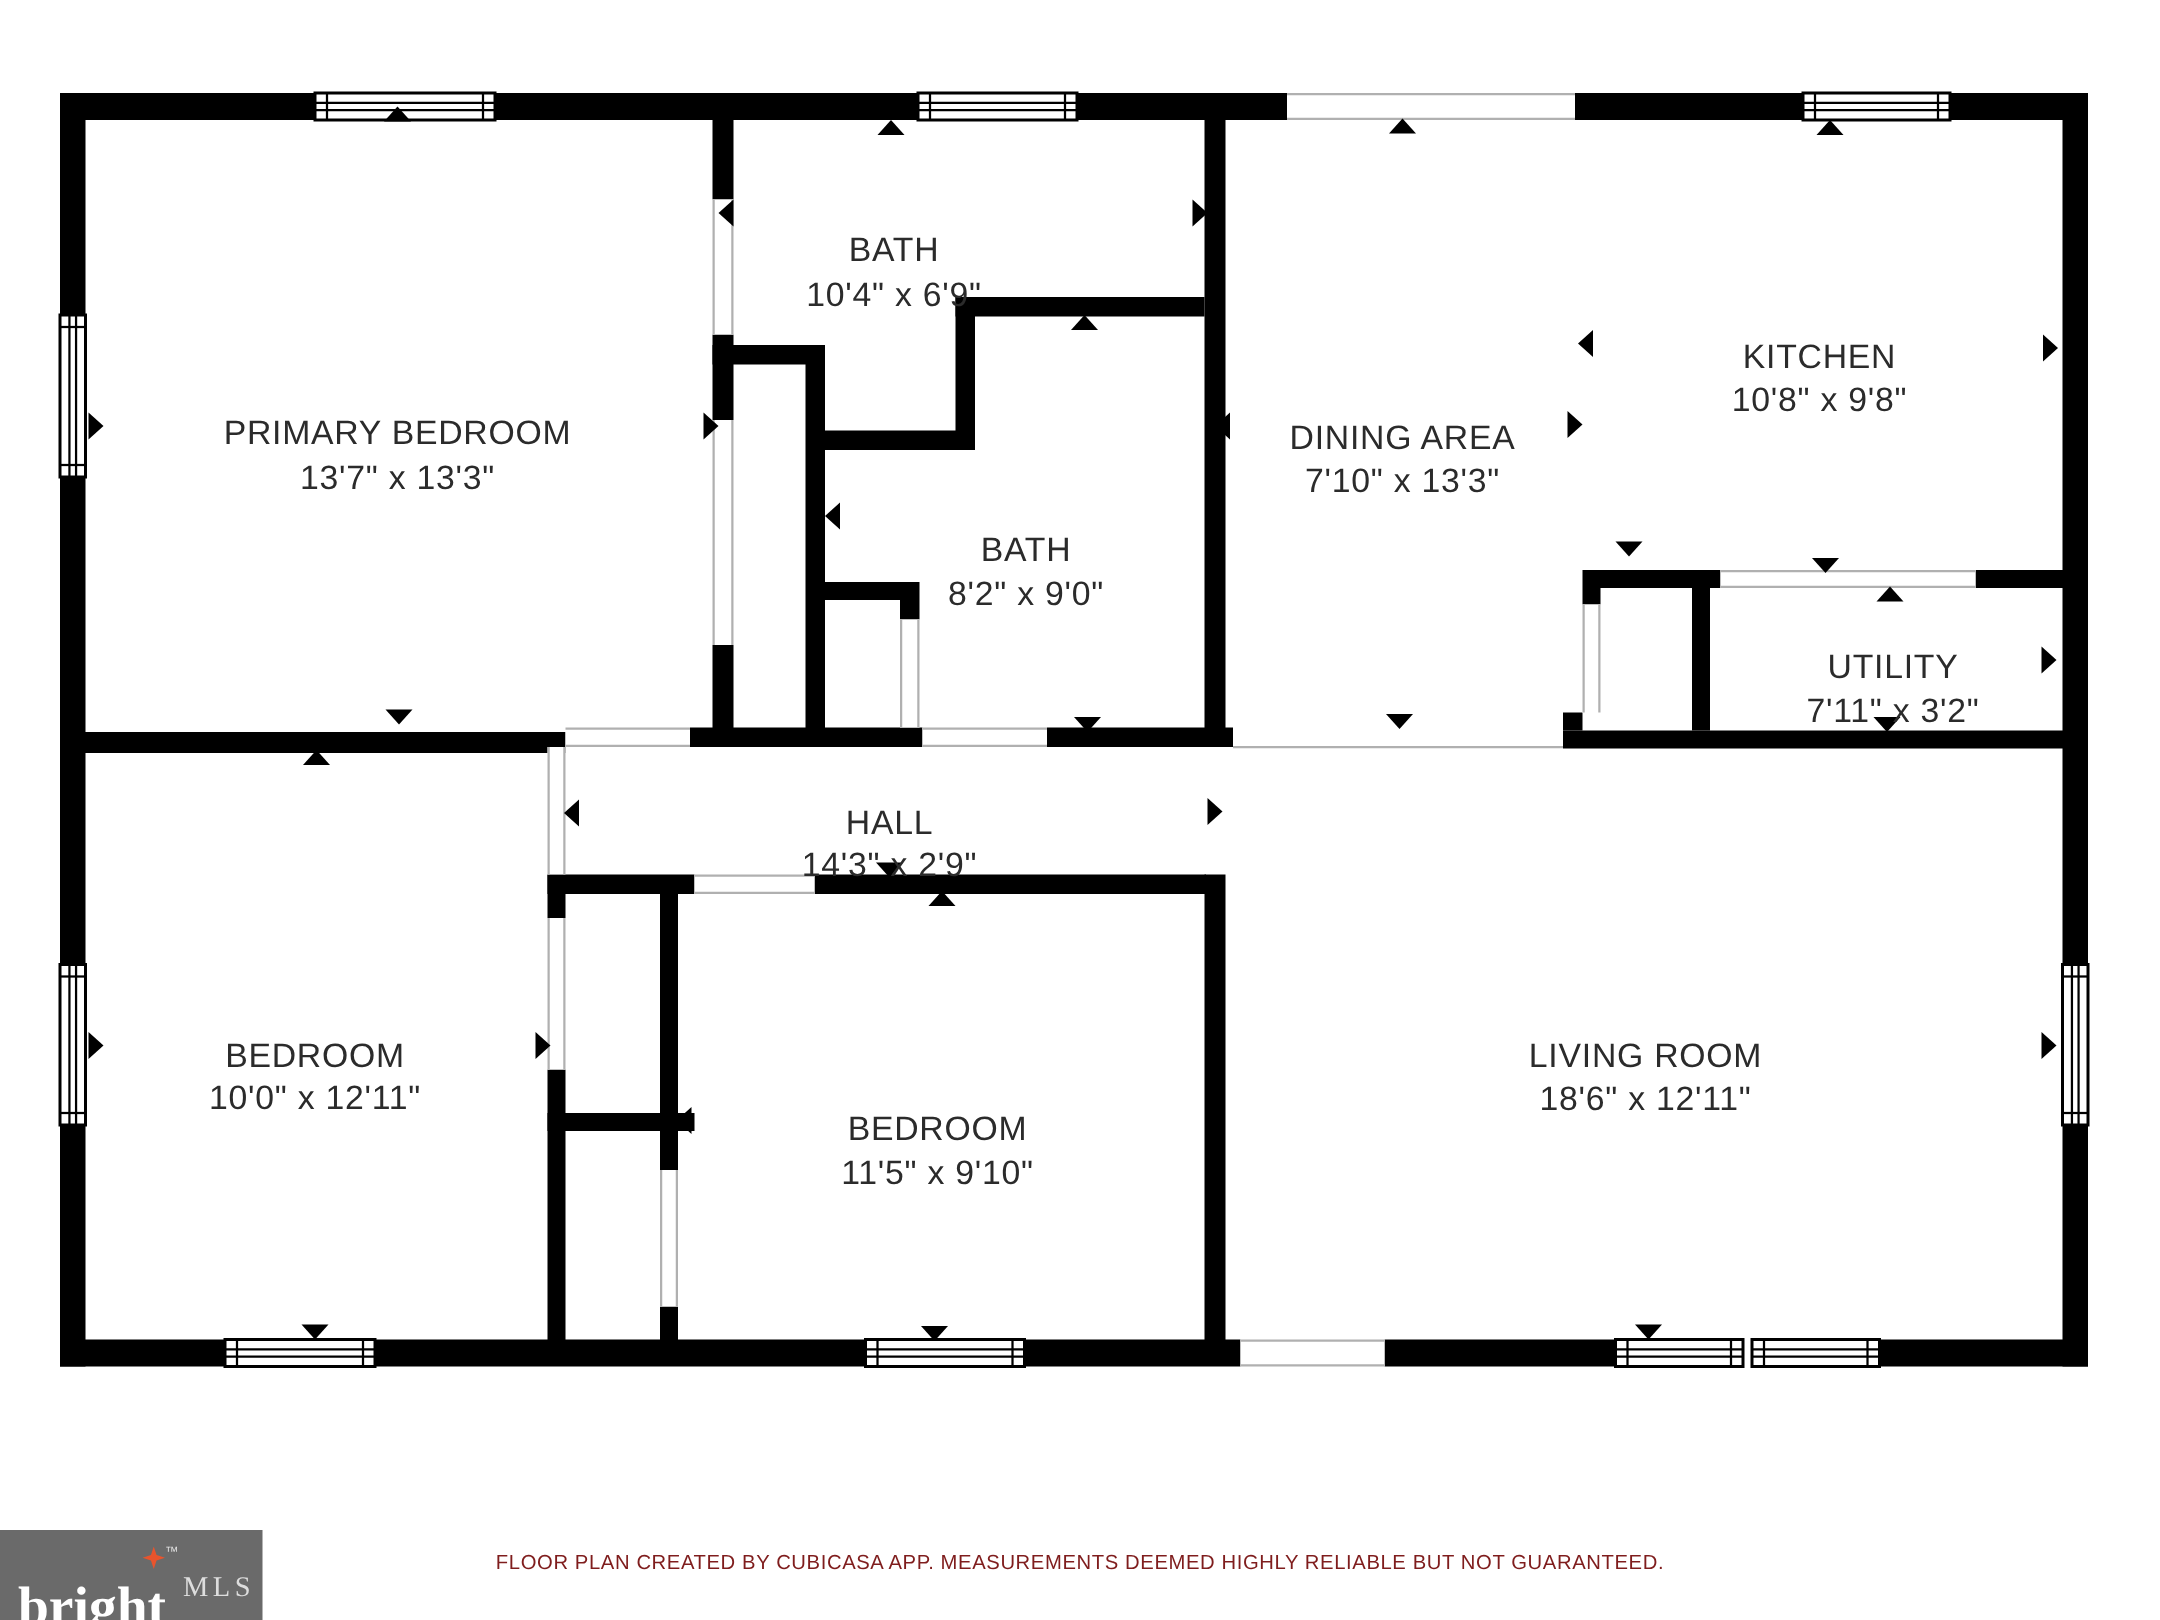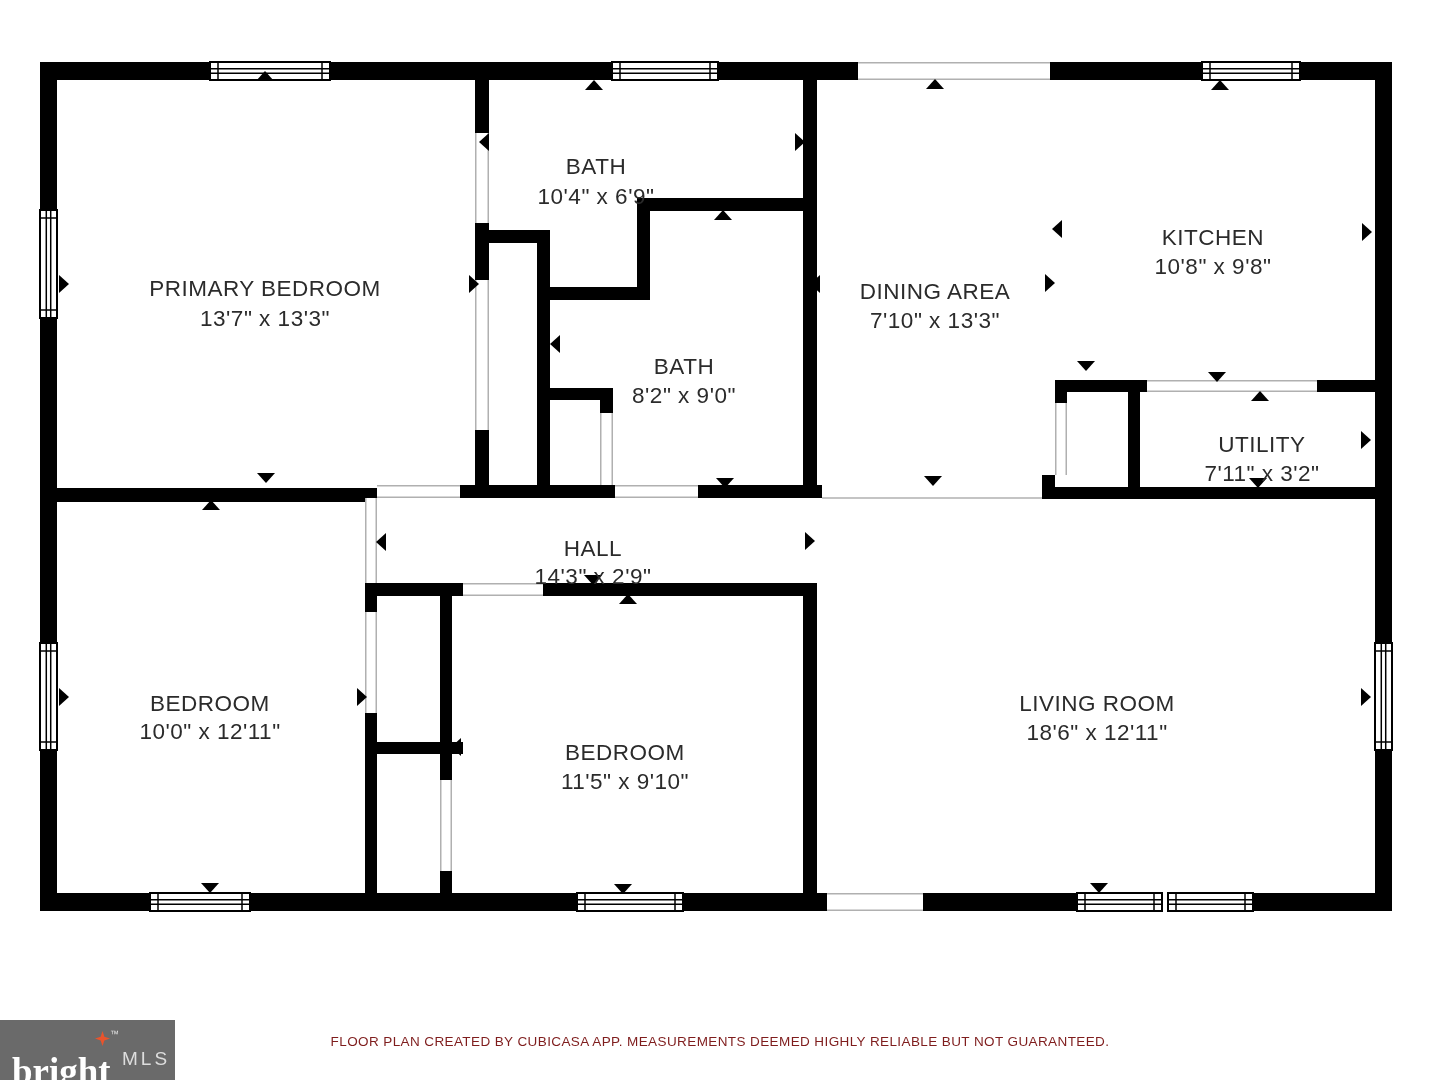--- a/index.html
+++ b/index.html
@@ -6,21 +6,21 @@
   .stage{position:relative;width:1440px;height:1080px;background:#ffffff;overflow:hidden;
          font-family:"Liberation Sans", sans-serif;}
   svg text{font-family:"Liberation Sans", sans-serif;fill:#2b2b2b;letter-spacing:0.5px;}
   .logo{position:absolute;left:0;top:1020px;width:175px;height:60px;background:#6a6a6a;}
   .logo .brand{position:absolute;left:12px;top:4px;font-family:"Liberation Serif", serif;
                font-weight:700;font-size:37px;color:#ffffff;line-height:52px;margin-top:22px;}
   .logo .star{position:absolute;left:95px;top:11px;}
   .logo .tm{position:absolute;left:110px;top:9px;font-size:9px;color:#e0e0e0;
             font-family:"Liberation Sans", sans-serif;}
   .logo .suffix{position:absolute;left:122px;top:28px;font-size:19px;color:#dddddd;
-                letter-spacing:3px;font-family:Liberation Sans, sans-serif;}
+                letter-spacing:3px;font-family:Liberation Serif, serif;}
   .footer{position:absolute;left:0;top:1034px;width:100%;text-align:center;
           font-size:13.5px;color:#7f1d1d;letter-spacing:0.4px;}
 </style>
 </head>
 <body>
 
 <div class="stage">
 
   <svg id="plan" width="1440" height="1080" viewBox="0 0 1440 1080">
     <g id="g-walls">

